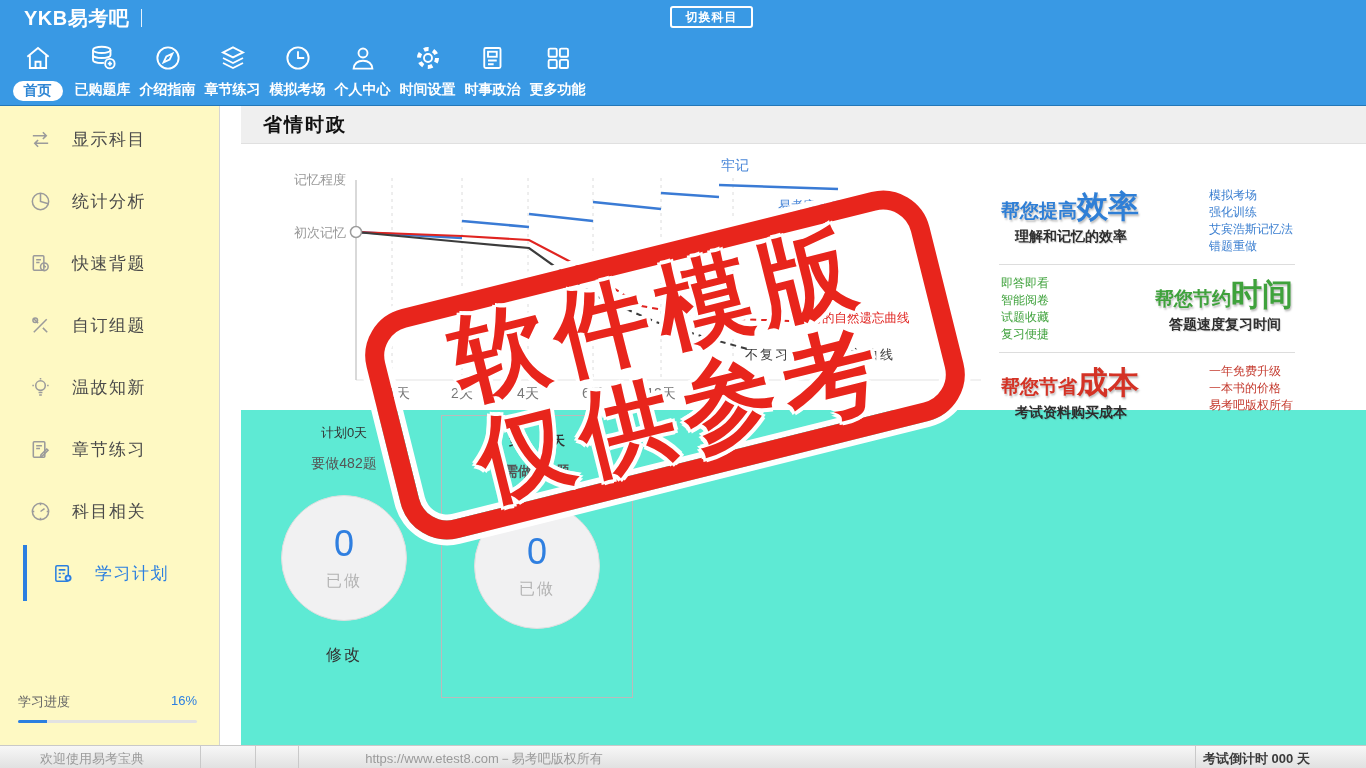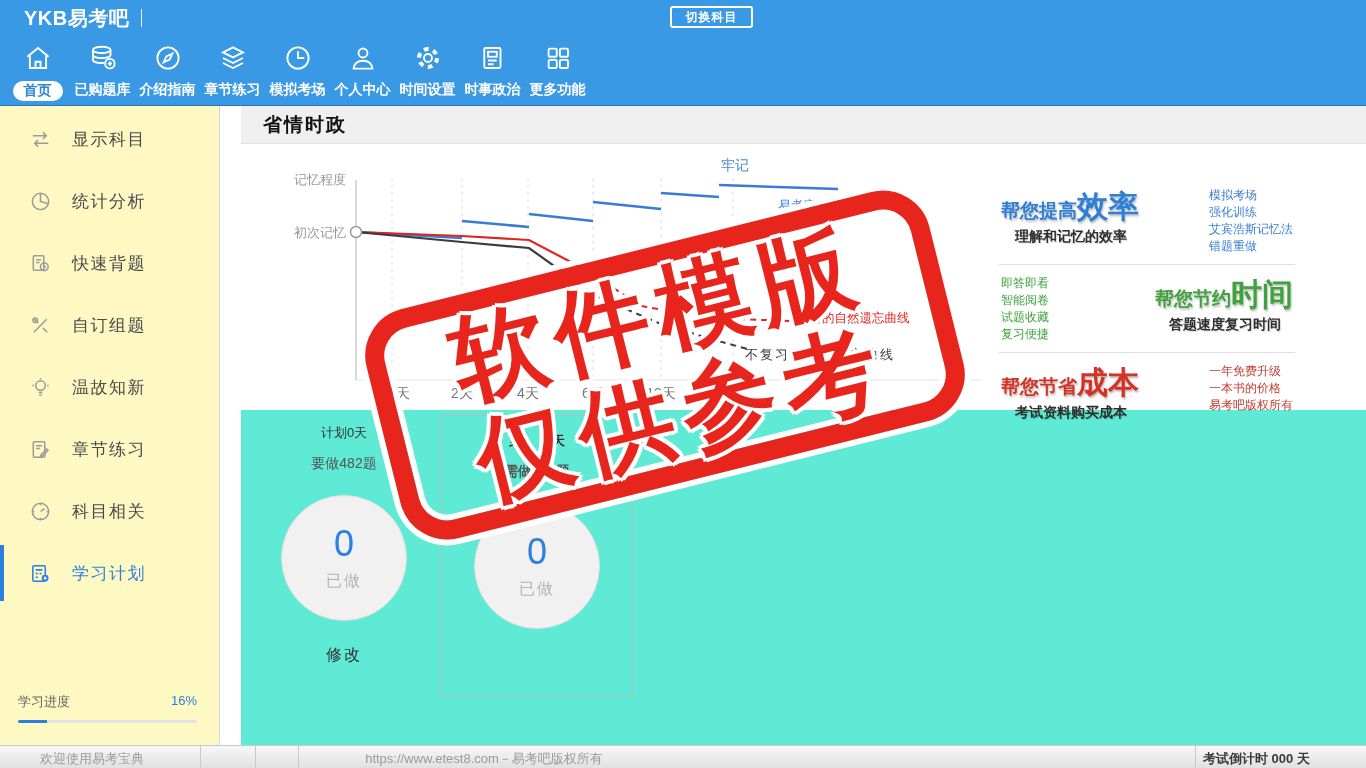--- a/index.html
+++ b/index.html
@@ -31,21 +31,21 @@
   .tb-label{margin-top:5px;font-size:14px;font-weight:bold;color:#fff;white-space:nowrap;}
   .tb-item.active .tb-label{background:#fff;color:#2e86d4;border-radius:10px;padding:1px 11px;}
 
   
   .sidebar{position:absolute;left:0;top:106px;width:220px;height:639px;background:#fef9c3;border-right:1px solid #d5d5d5;z-index:5;}
   .sb-items{padding-top:2px;}
   .sb-item{position:relative;height:62px;display:flex;align-items:center;padding-left:28px;cursor:pointer;color:#4a4a4a;}
   .sb-icon{width:24px;height:24px;color:#9b9b9b;margin-right:20px;display:flex;align-items:center;justify-content:center;}
   .sb-icon svg{width:23px;height:23px;}
   .sb-label{font-size:17px;letter-spacing:1.5px;}
-  .sb-item.active{color:var(--accent-blue);}
+  .sb-item.active{color:var(--accent-blue);margin-left:23px;}
   .sb-item.active .sb-icon{color:var(--accent-blue);}
   .sb-item.active::before{content:"";position:absolute;left:0;top:3px;bottom:3px;width:4px;background:var(--accent-blue);}
   .progress-block{position:absolute;left:18px;right:22px;bottom:22px;}
   .progress-row{display:flex;justify-content:space-between;font-size:13px;color:#666;margin-bottom:9px;}
   .progress-row .pct{color:var(--accent-blue);}
   .progress-track{height:3px;background:#e2e2e2;border-radius:2px;overflow:hidden;}
   .progress-fill{height:100%;background:var(--accent-blue);width:16%;}
 
   
   .main{position:absolute;left:241px;top:106px;width:1125px;height:639px;background:#5eead4;}

